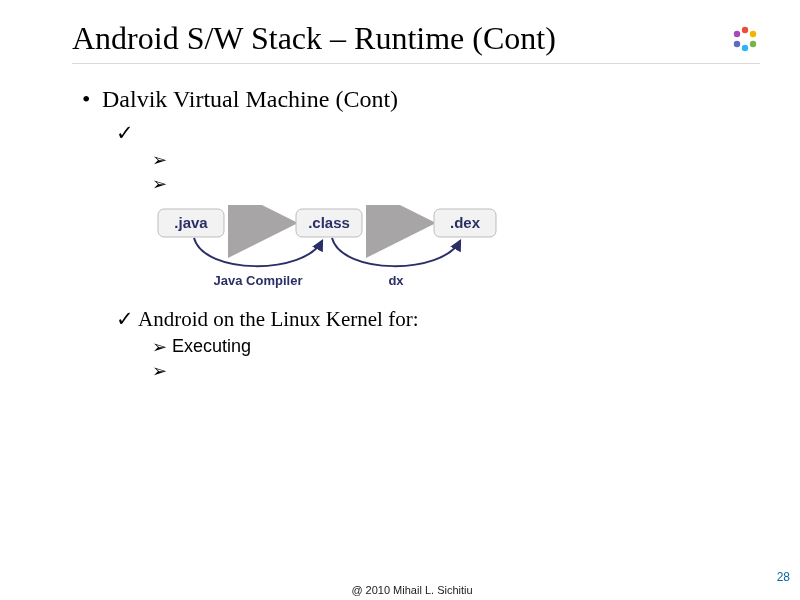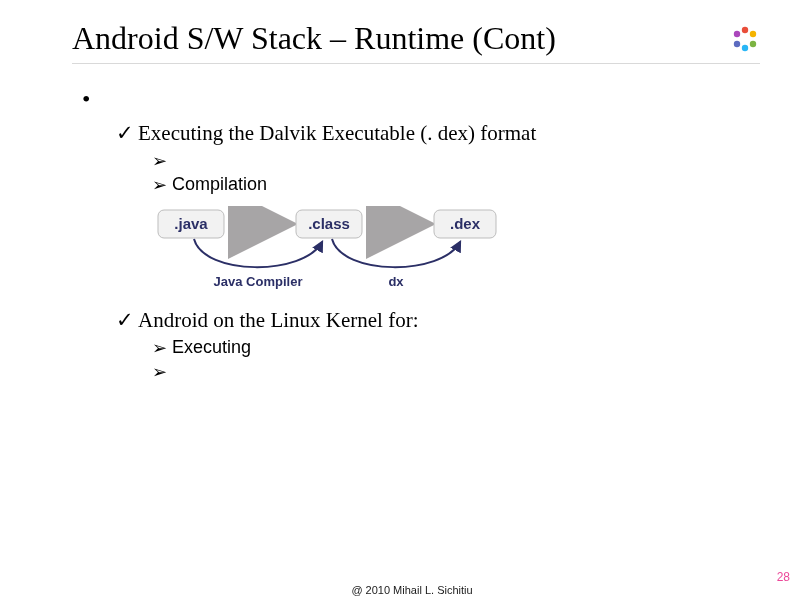--- a/index.html
+++ b/index.html
@@ -11,21 +11,21 @@
   .content { margin-top: 22px; margin-left: 40px; }
   .bullet-l1 { font-size: 24px; margin-bottom: 8px; display: flex; }
   .bullet-l1 .mark { width: 20px; flex: 0 0 auto; }
   .bullet-l2 { font-size: 21px; margin-left: 34px; margin-bottom: 4px; display: flex; }
   .bullet-l2 .mark { width: 22px; flex: 0 0 auto; color: #000; font-family: Arial, sans-serif; }
   .bullet-l3 { font-size: 18px; margin-left: 70px; margin-bottom: 2px; display: flex; font-family: Arial, sans-serif; }
   .bullet-l3 .mark { width: 20px; flex: 0 0 auto; color: #000; }
   .diagram { margin: 10px 0 16px 72px; }
   .diagram svg { display: block; }
   .footer { position: absolute; bottom: 4px; left: 0; width: 800px; display: flex; justify-content: center; font-size: 11px; font-family: Arial, sans-serif; color: #1a1a1a; }
-  .pagenum { position: absolute; right: 22px; bottom: 16px; font-size: 12px; font-family: Arial, sans-serif; color: #ec4899; }
+  .pagenum { position: absolute; right: 22px; bottom: 16px; font-size: 12px; font-family: Arial, sans-serif; color: #0369a1; }
   .check { font-family: Arial, sans-serif; }
 </style>
 </head>
 <body>
 
 <div class="slide">
 
   <div class="title-row">
     <div class="title">Android S/W Stack – Runtime (Cont)</div>
     <div class="logo">
@@ -39,33 +39,32 @@
           <circle cx="-8" cy="-5" r="3.2" fill="#ab47bc"></circle>
         </g>
       </svg>
     </div>
   </div>
 
   <div class="content">
 
     <div class="bullet-l1">
       <span class="mark">•</span>
+      <span>Dalvik Virtual Machine (Cont)</span>
     </div>
 
     <div class="bullet-l2">
       <span class="mark check">✓</span>
-      <span>Executing the Dalvik Executable (. dex) format</span>
     </div>
 
     <div class="bullet-l3">
       <span class="mark">➢</span>
     </div>
     <div class="bullet-l3">
       <span class="mark">➢</span>
-      <span>Compilation</span>
     </div>
 
     <div class="diagram">
       <svg width="400" height="86" viewBox="0 0 400 86">
         <defs>
           <marker id="ah" viewBox="0 0 10 10" refX="8" refY="5" markerWidth="7" markerHeight="7" orient="auto">
             <path d="M0 0 L10 5 L0 10 z" fill="#a7a5a6"></path>
           </marker>
           <marker id="ah2" viewBox="0 0 10 10" refX="8" refY="5" markerWidth="6" markerHeight="6" orient="auto">
             <path d="M0 0 L10 5 L0 10 z" fill="#2b2f66"></path>

